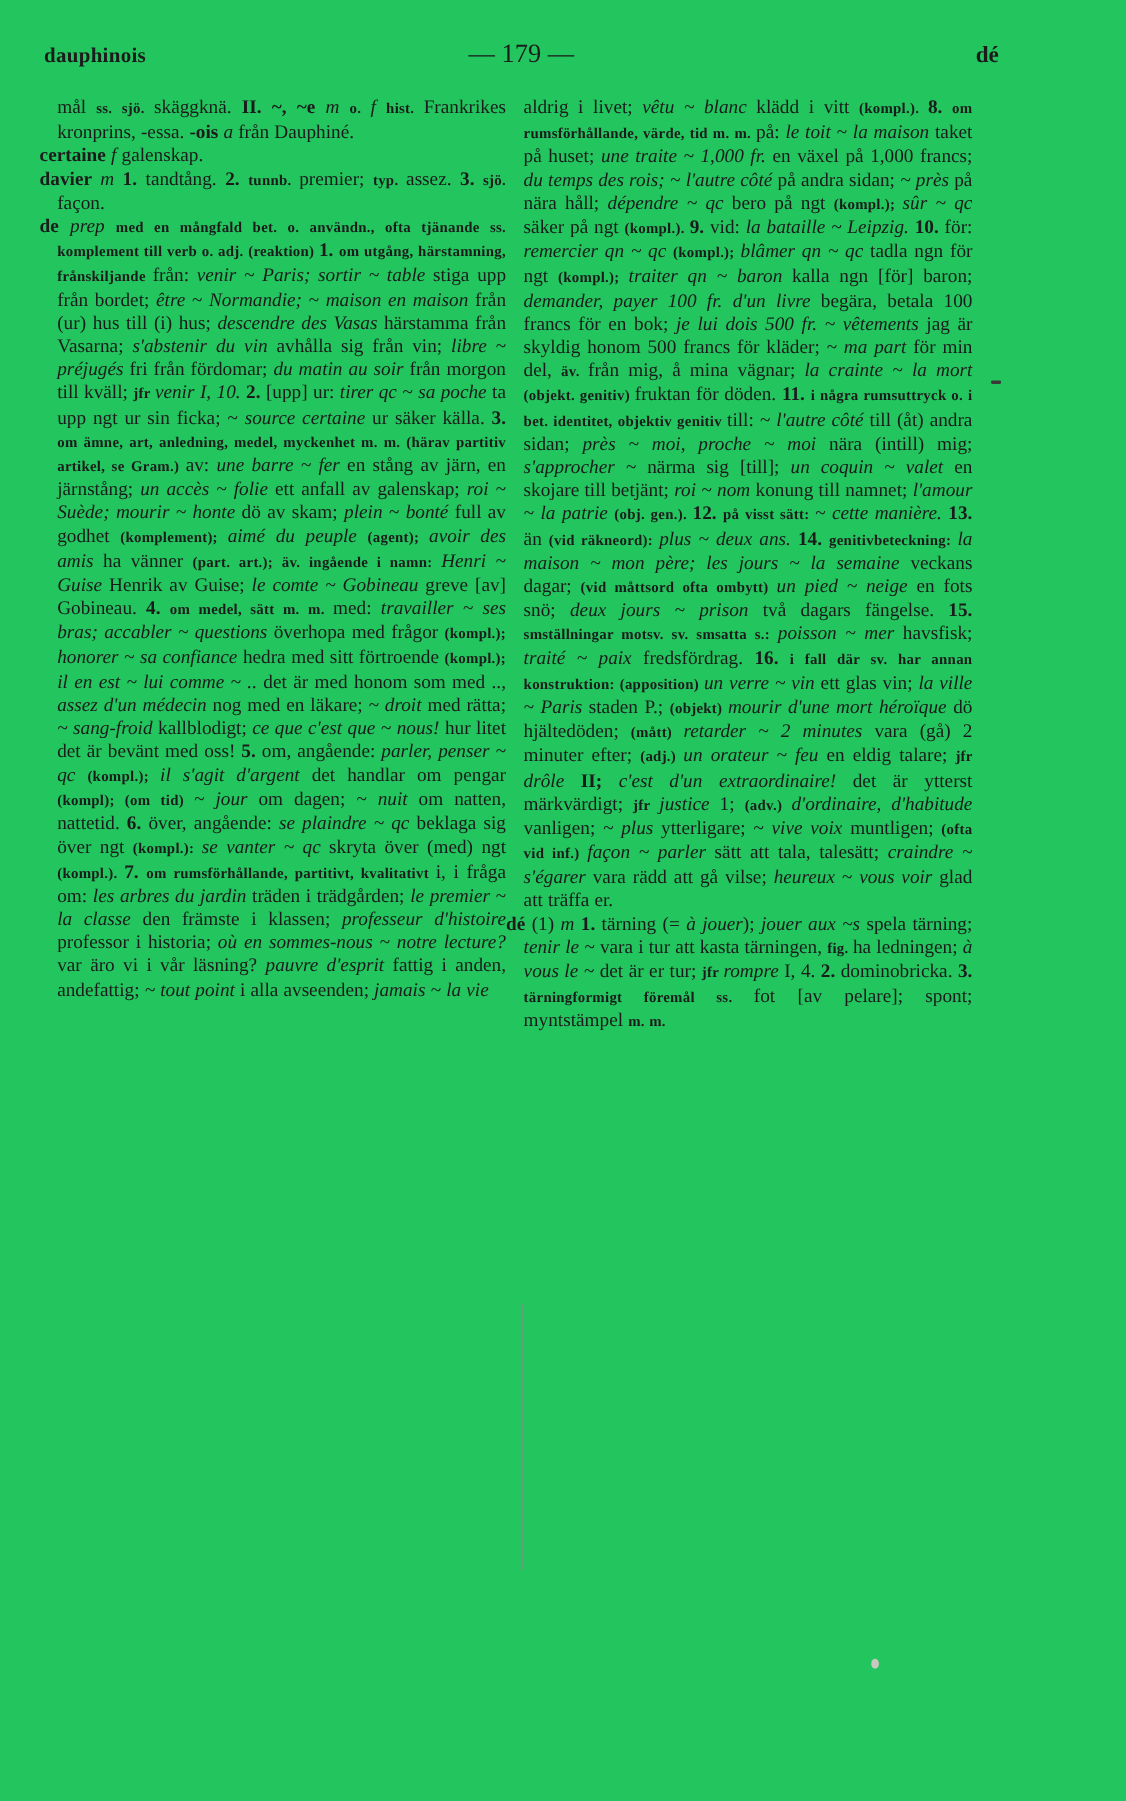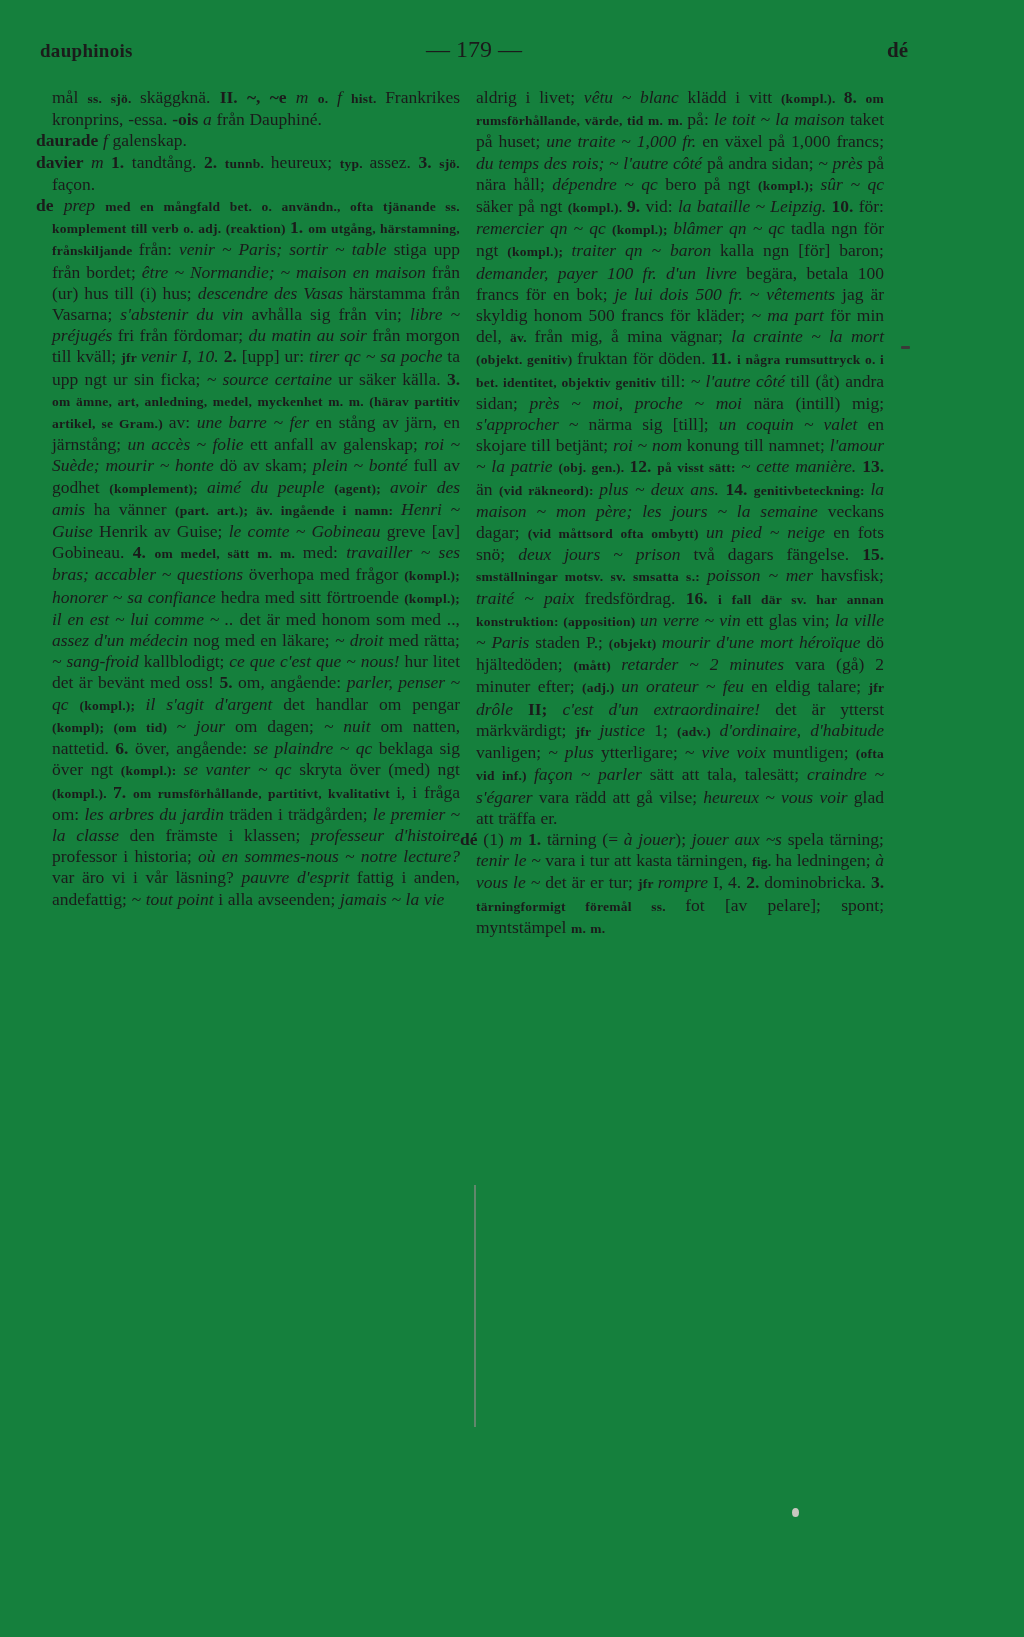--- a/index.html
+++ b/index.html
@@ -1,18 +1,18 @@
 <!DOCTYPE html>
 <html><head>
 <meta charset="utf-8">
 <style>
   html,body{margin:0;padding:0;background:#e8e6e0;}
   .page{
     width:1024px;height:1637px;
-    background:#15803d;
+    background:#22c55e;
     position:relative;
     box-sizing:border-box;
     padding-top:36px;
     overflow:hidden;
     font-family:"Liberation Serif","DejaVu Serif",serif;
     color:#1b1b1b;
   }
   .header{
     display:flex;
     align-items:baseline;
@@ -69,22 +69,22 @@
 
   <div class="header">
     <span class="hl">dauphinois</span>
     <span class="hc">— 179 —</span>
     <span class="hr">dé</span>
   </div>
 
   <div class="cols">
     <div class="col">
         <p class="para cont"><span>mål </span><span class="sm">ss. sjö. </span><span>skäggknä. </span><span class="bd">II. ~, ~e </span><span class="it">m </span><span class="sm">o. </span><span class="it">f </span><span class="sm">hist. </span><span>Frankrikes kronprins, -essa. </span><span class="bd">-ois </span><span class="it">a </span><span>från Dauphiné.</span></p>
-        <p class="para entry"><span class="bd">daurade </span><span class="it">f </span><span>galenskap.</span></p>
-        <p class="para entry"><span class="bd">davier </span><span class="it">m </span><span class="bd">1. </span><span>tandtång. </span><span class="bd">2. </span><span class="sm">tunnb. </span><span>heureux; </span><span class="sm">typ. </span><span>assez. </span><span class="bd">3. </span><span class="sm">sjö. </span><span>façon.</span></p>
+        <p class="para entry"><span class="bd">certaine </span><span class="it">f </span><span>galenskap.</span></p>
+        <p class="para entry"><span class="bd">davier </span><span class="it">m </span><span class="bd">1. </span><span>tandtång. </span><span class="bd">2. </span><span class="sm">tunnb. </span><span>premier; </span><span class="sm">typ. </span><span>assez. </span><span class="bd">3. </span><span class="sm">sjö. </span><span>façon.</span></p>
         <p class="para entry"><span class="bd">de </span><span class="it">prep </span><span class="sm">med en mångfald bet. o. användn., ofta tjänande ss. komplement till verb o. adj. (reaktion) </span><span class="bd">1. </span><span class="sm">om utgång, härstamning, frånskiljande </span><span>från: </span><span class="it">venir ~ Paris; sortir ~ table </span><span>stiga upp från bordet; </span><span class="it">être ~ Normandie; ~ maison en maison </span><span>från (ur) hus till (i) hus; </span><span class="it">descendre des Vasas </span><span>härstamma från Vasarna; </span><span class="it">s'abstenir du vin </span><span>avhålla sig från vin; </span><span class="it">libre ~ préjugés </span><span>fri från fördomar; </span><span class="it">du matin au soir </span><span>från morgon till kväll; </span><span class="sm">jfr </span><span class="it">venir I, 10. </span><span class="bd">2. </span><span>[upp] ur: </span><span class="it">tirer qc ~ sa poche </span><span>ta upp ngt ur sin ficka; </span><span class="it">~ source certaine </span><span>ur säker källa. </span><span class="bd">3. </span><span class="sm">om ämne, art, anledning, medel, myckenhet m. m. (härav partitiv artikel, se Gram.) </span><span>av: </span><span class="it">une barre ~ fer </span><span>en stång av järn, en järnstång; </span><span class="it">un accès ~ folie </span><span>ett anfall av galenskap; </span><span class="it">roi ~ Suède; mourir ~ honte </span><span>dö av skam; </span><span class="it">plein ~ bonté </span><span>full av godhet </span><span class="sm">(komplement); </span><span class="it">aimé du peuple </span><span class="sm">(agent); </span><span class="it">avoir des amis </span><span>ha vänner </span><span class="sm">(part. art.); äv. ingående i namn: </span><span class="it">Henri ~ Guise </span><span>Henrik av Guise; </span><span class="it">le comte ~ Gobineau </span><span>greve [av] Gobineau. </span><span class="bd">4. </span><span class="sm">om medel, sätt m. m. </span><span>med: </span><span class="it">travailler ~ ses bras; accabler ~ questions </span><span>överhopa med frågor </span><span class="sm">(kompl.); </span><span class="it">honorer ~ sa confiance </span><span>hedra med sitt förtroende </span><span class="sm">(kompl.); </span><span class="it">il en est ~ lui comme ~ .. </span><span>det är med honom som med .., </span><span class="it">assez d'un médecin </span><span>nog med en läkare; </span><span class="it">~ droit </span><span>med rätta; </span><span class="it">~ sang-froid </span><span>kallblodigt; </span><span class="it">ce que c'est que ~ nous! </span><span>hur litet det är bevänt med oss! </span><span class="bd">5. </span><span>om, angående: </span><span class="it">parler, penser ~ qc </span><span class="sm">(kompl.); </span><span class="it">il s'agit d'argent </span><span>det handlar om pengar </span><span class="sm">(kompl); (om tid) </span><span class="it">~ jour </span><span>om dagen; </span><span class="it">~ nuit </span><span>om natten, nattetid. </span><span class="bd">6. </span><span>över, angående: </span><span class="it">se plaindre ~ qc </span><span>beklaga sig över ngt </span><span class="sm">(kompl.): </span><span class="it">se vanter ~ qc </span><span>skryta över (med) ngt </span><span class="sm">(kompl.). </span><span class="bd">7. </span><span class="sm">om rumsförhållande, partitivt, kvalitativt </span><span>i, i fråga om: </span><span class="it">les arbres du jardin </span><span>träden i trädgården; </span><span class="it">le premier ~ la classe </span><span>den främste i klassen; </span><span class="it">professeur d'histoire </span><span>professor i historia; </span><span class="it">où en sommes-nous ~ notre lecture? </span><span>var äro vi i vår läsning? </span><span class="it">pauvre d'esprit </span><span>fattig i anden, andefattig; </span><span class="it">~ tout point </span><span>i alla avseenden; </span><span class="it">jamais ~ la vie</span></p>
       </div>
     <div class="col">
         <p class="para cont"><span>aldrig i livet; </span><span class="it">vêtu ~ blanc </span><span>klädd i vitt </span><span class="sm">(kompl.). </span><span class="bd">8. </span><span class="sm">om rumsförhållande, värde, tid m. m. </span><span>på: </span><span class="it">le toit ~ la maison </span><span>taket på huset; </span><span class="it">une traite ~ 1,000 fr. </span><span>en växel på 1,000 francs; </span><span class="it">du temps des rois; ~ l'autre côté </span><span>på andra sidan; </span><span class="it">~ près </span><span>på nära håll; </span><span class="it">dépendre ~ qc </span><span>bero på ngt </span><span class="sm">(kompl.); </span><span class="it">sûr ~ qc </span><span>säker på ngt </span><span class="sm">(kompl.). </span><span class="bd">9. </span><span>vid: </span><span class="it">la bataille ~ Leipzig. </span><span class="bd">10. </span><span>för: </span><span class="it">remercier qn ~ qc </span><span class="sm">(kompl.); </span><span class="it">blâmer qn ~ qc </span><span>tadla ngn för ngt </span><span class="sm">(kompl.); </span><span class="it">traiter qn ~ baron </span><span>kalla ngn [för] baron; </span><span class="it">demander, payer 100 fr. d'un livre </span><span>begära, betala 100 francs för en bok; </span><span class="it">je lui dois 500 fr. ~ vêtements </span><span>jag är skyldig honom 500 francs för kläder; </span><span class="it">~ ma part </span><span>för min del, </span><span class="sm">äv. </span><span>från mig, å mina vägnar; </span><span class="it">la crainte ~ la mort </span><span class="sm">(objekt. genitiv) </span><span>fruktan för döden. </span><span class="bd">11. </span><span class="sm">i några rumsuttryck o. i bet. identitet, objektiv genitiv </span><span>till: </span><span class="it">~ l'autre côté </span><span>till (åt) andra sidan; </span><span class="it">près ~ moi, proche ~ moi </span><span>nära (intill) mig; </span><span class="it">s'approcher ~ </span><span>närma sig [till]; </span><span class="it">un coquin ~ valet </span><span>en skojare till betjänt; </span><span class="it">roi ~ nom </span><span>konung till namnet; </span><span class="it">l'amour ~ la patrie </span><span class="sm">(obj. gen.). </span><span class="bd">12. </span><span class="sm">på visst sätt: </span><span class="it">~ cette manière. </span><span class="bd">13. </span><span>än </span><span class="sm">(vid räkneord): </span><span class="it">plus ~ deux ans. </span><span class="bd">14. </span><span class="sm">genitivbeteckning: </span><span class="it">la maison ~ mon père; les jours ~ la semaine </span><span>veckans dagar; </span><span class="sm">(vid måttsord ofta ombytt) </span><span class="it">un pied ~ neige </span><span>en fots snö; </span><span class="it">deux jours ~ prison </span><span>två dagars fängelse. </span><span class="bd">15. </span><span class="sm">smställningar motsv. sv. smsatta s.: </span><span class="it">poisson ~ mer </span><span>havsfisk; </span><span class="it">traité ~ paix </span><span>fredsfördrag. </span><span class="bd">16. </span><span class="sm">i fall där sv. har annan konstruktion: (apposition) </span><span class="it">un verre ~ vin </span><span>ett glas vin; </span><span class="it">la ville ~ Paris </span><span>staden P.; </span><span class="sm">(objekt) </span><span class="it">mourir d'une mort héroïque </span><span>dö hjältedöden; </span><span class="sm">(mått) </span><span class="it">retarder ~ 2 minutes </span><span>vara (gå) 2 minuter efter; </span><span class="sm">(adj.) </span><span class="it">un orateur ~ feu </span><span>en eldig talare; </span><span class="sm">jfr </span><span class="it">drôle </span><span class="bd">II; </span><span class="it">c'est d'un extraordinaire! </span><span>det är ytterst märkvärdigt; </span><span class="sm">jfr </span><span class="it">justice </span><span>1; </span><span class="sm">(adv.) </span><span class="it">d'ordinaire, d'habitude </span><span>vanligen; </span><span class="it">~ plus </span><span>ytterligare; </span><span class="it">~ vive voix </span><span>muntligen; </span><span class="sm">(ofta vid inf.) </span><span class="it">façon ~ parler </span><span>sätt att tala, talesätt; </span><span class="it">craindre ~ s'égarer </span><span>vara rädd att gå vilse; </span><span class="it">heureux ~ vous voir </span><span>glad att träffa er.</span></p>
         <p class="para entry"><span class="bd">dé </span><span>(1) </span><span class="it">m </span><span class="bd">1. </span><span>tärning (= </span><span class="it">à jouer</span><span>); </span><span class="it">jouer aux ~s </span><span>spela tärning; </span><span class="it">tenir le ~ </span><span>vara i tur att kasta tärningen, </span><span class="sm">fig. </span><span>ha ledningen; </span><span class="it">à vous le ~ </span><span>det är er tur; </span><span class="sm">jfr </span><span class="it">rompre </span><span>I, 4. </span><span class="bd">2. </span><span>dominobricka. </span><span class="bd">3. </span><span class="sm">tärningformigt föremål ss. </span><span>fot [av pelare]; spont; myntstämpel </span><span class="sm">m. m.</span></p>
       </div>
   </div>
 
   <div class="colrule"></div>
   <div class="artifact-dash"></div>

